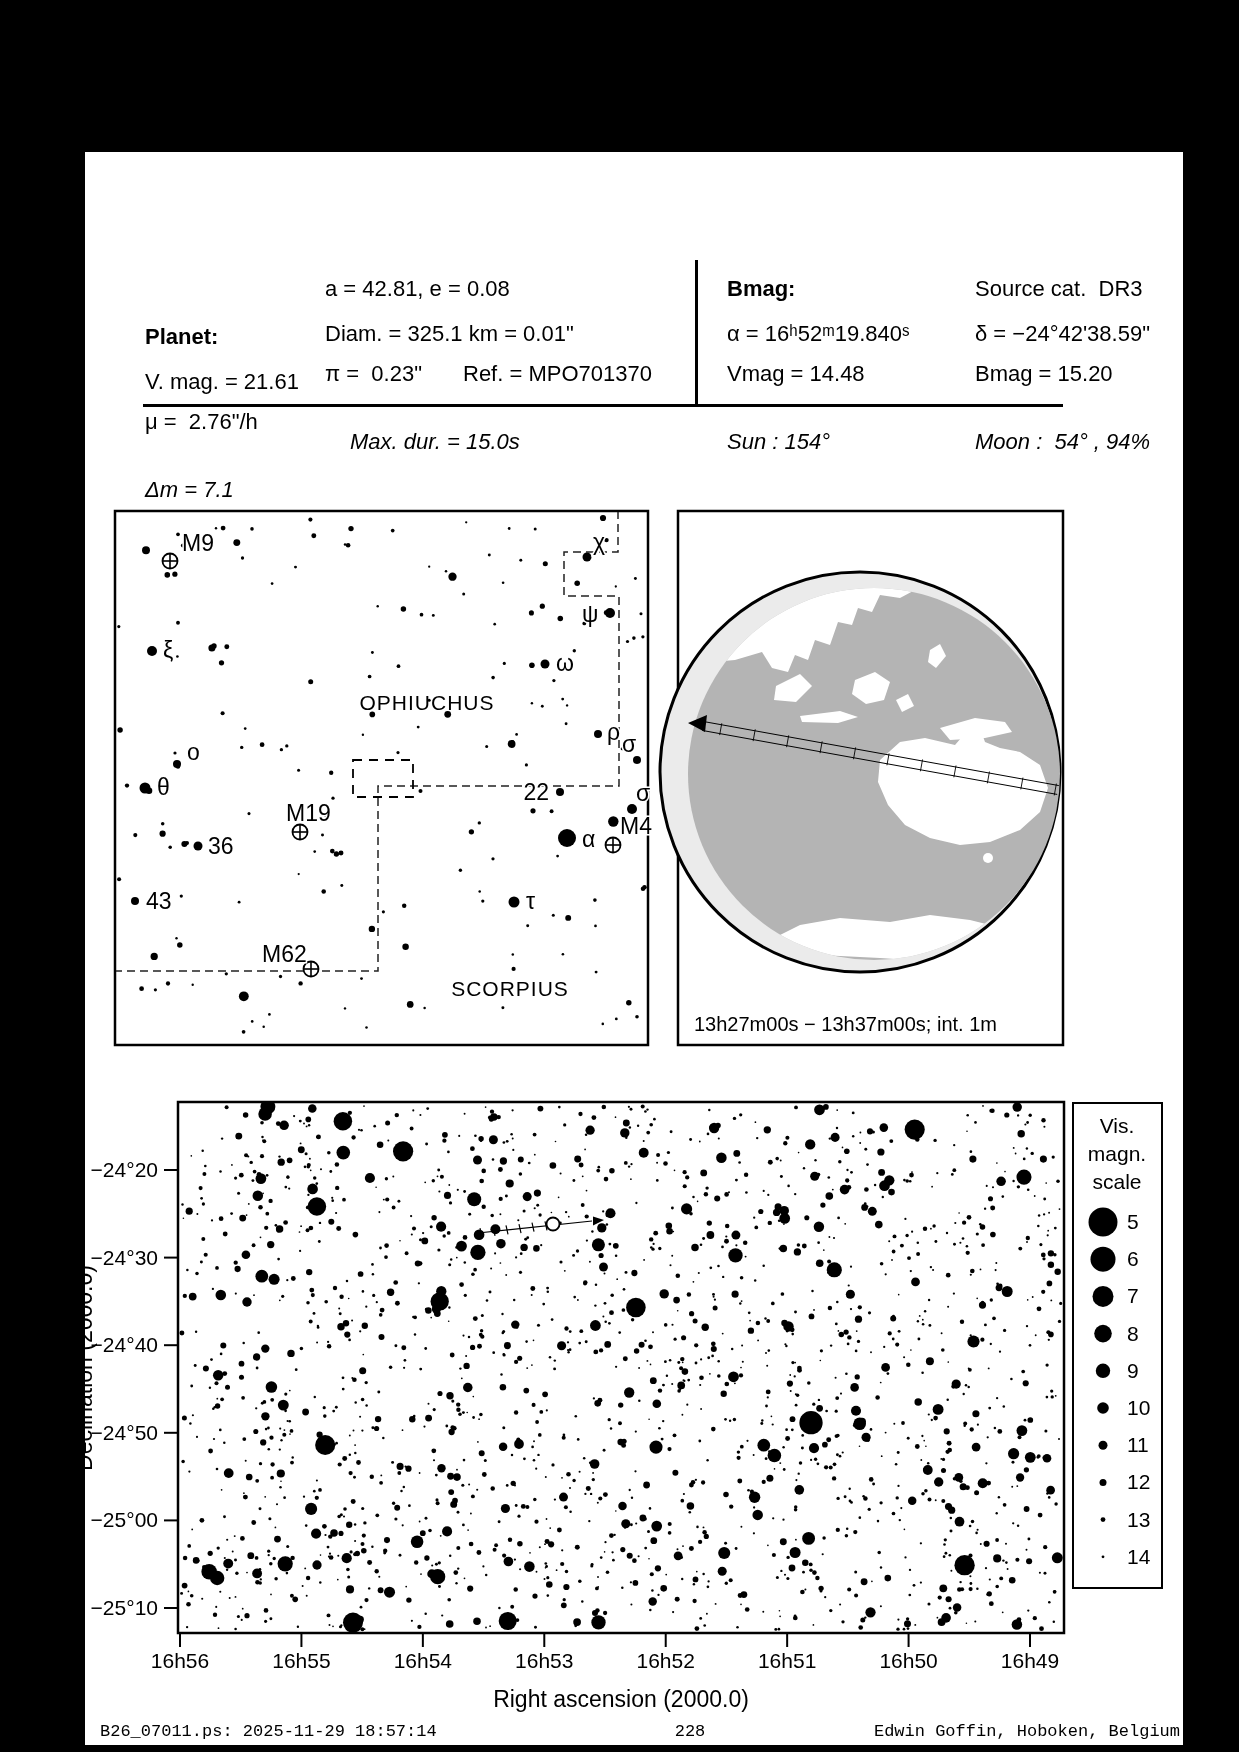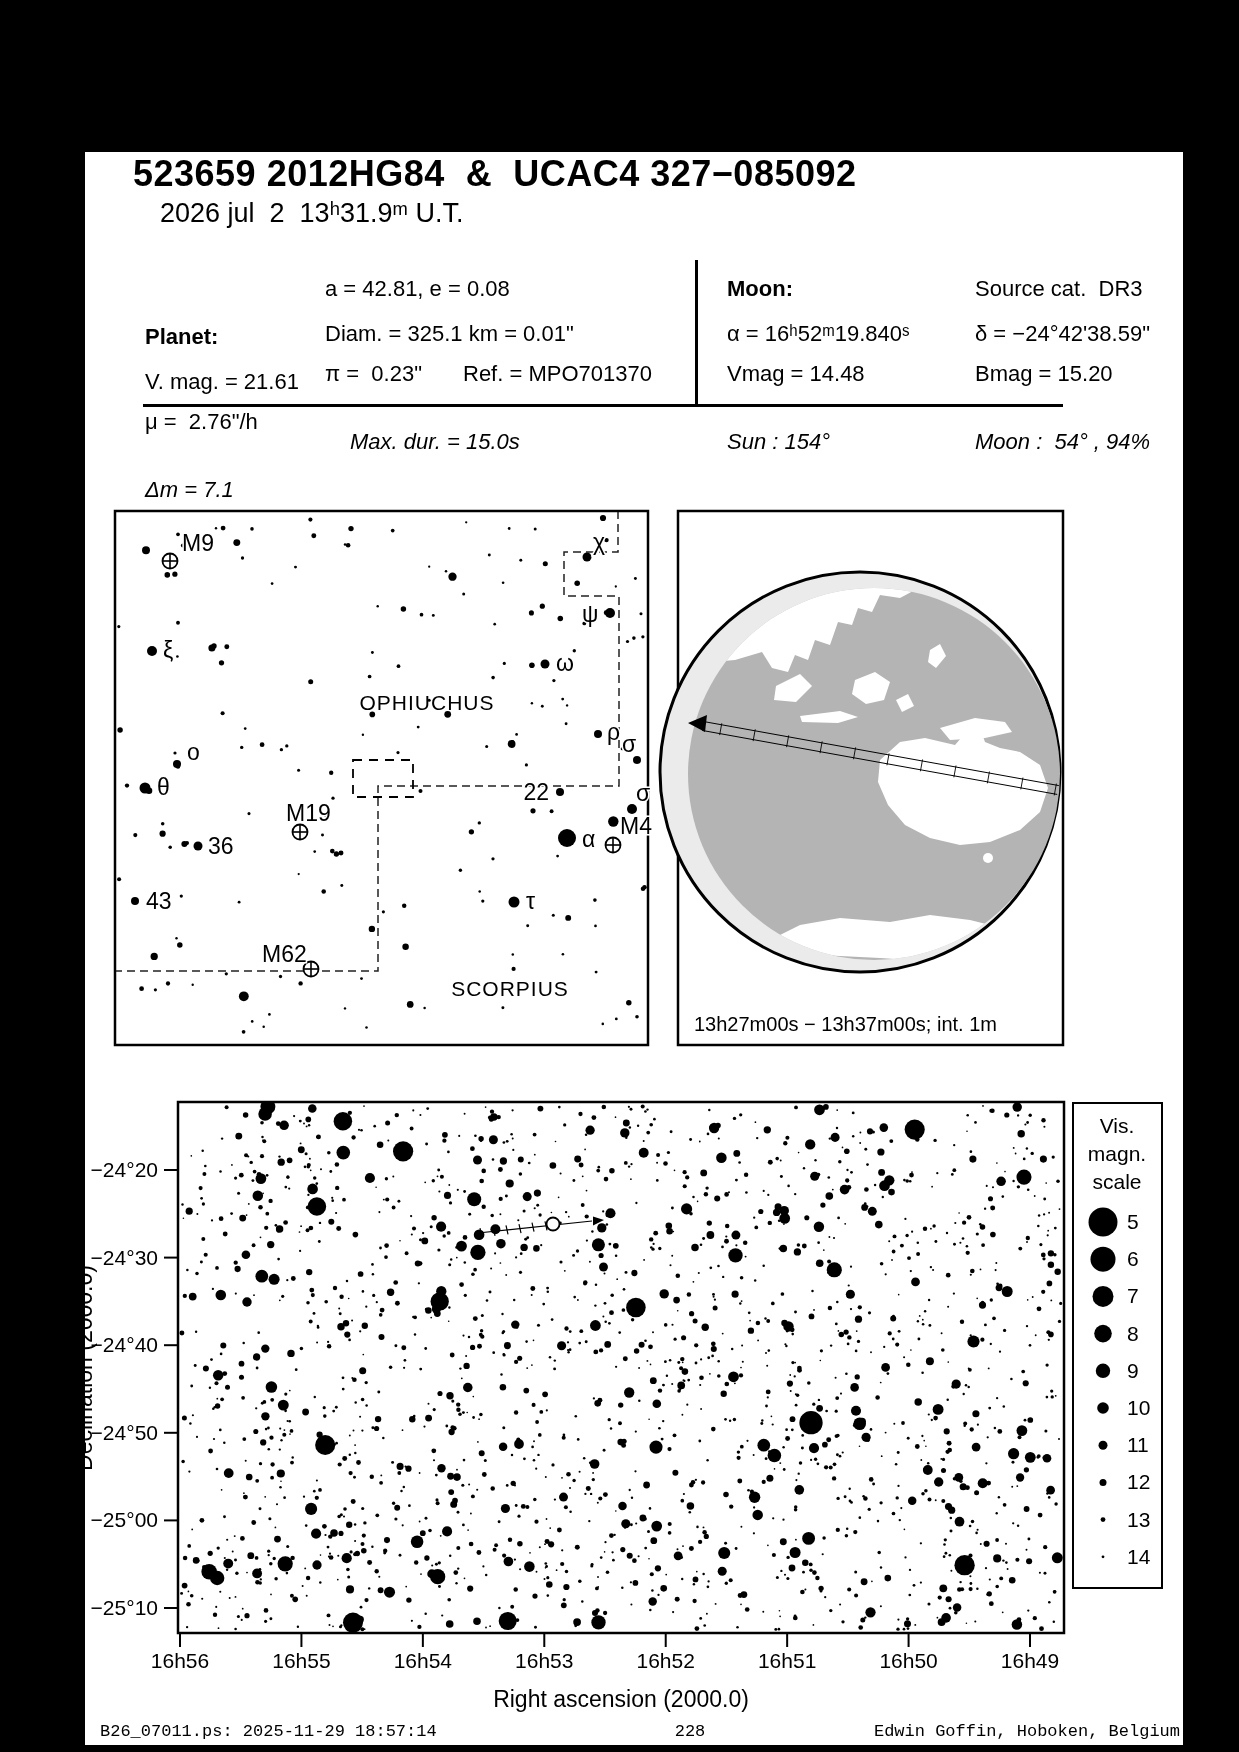--- a/index.html
+++ b/index.html
@@ -21,26 +21,24 @@
   .f-left{left:100px;}
   .f-center{left:85px;width:1210px;text-align:center;}
   .f-right{right:59px;}
 </style>
 </head>
 <body>
 
 <div id="page">
   <div id="paper"></div>
 
-  <div class="abs title">523659 2012HG84  &amp;  UCAC4 327−085092</div>
-  <div class="abs subtitle">2026 jul  2  13ʰ31.9ᵐ U.T.</div>
 
   <div class="abs cell b c1 r1">Planet:</div>
   <div class="abs cell c2 r1">a = 42.81, e = 0.08</div>
-  <div class="abs cell b c3 r1">Moon:</div>
+  <div class="abs cell b c3 r1">Bmag:</div>
   <div class="abs cell c4 r1">Source cat.  DR3</div>
 
   <div class="abs cell c1 r2">V. mag. = 21.61</div>
   <div class="abs cell c2 r2">Diam. = 325.1 km = 0.01"</div>
   <div class="abs cell c3 r2">α = 16ʰ52ᵐ19.840ˢ</div>
   <div class="abs cell c4 r2">δ = −24°42'38.59"</div>
 
   <div class="abs cell c1 r3">μ =  2.76"/h</div>
   <div class="abs cell c2 r3">π =  0.23"</div>
   <div class="abs cell c2b r3">Ref. = MPO701370</div>

